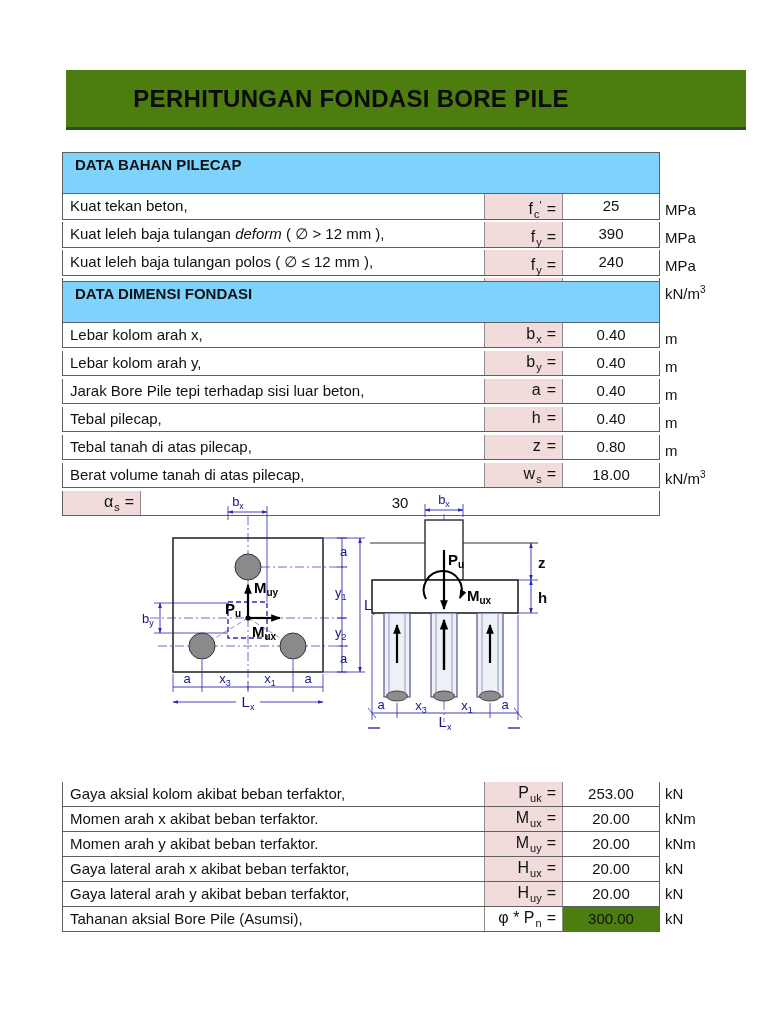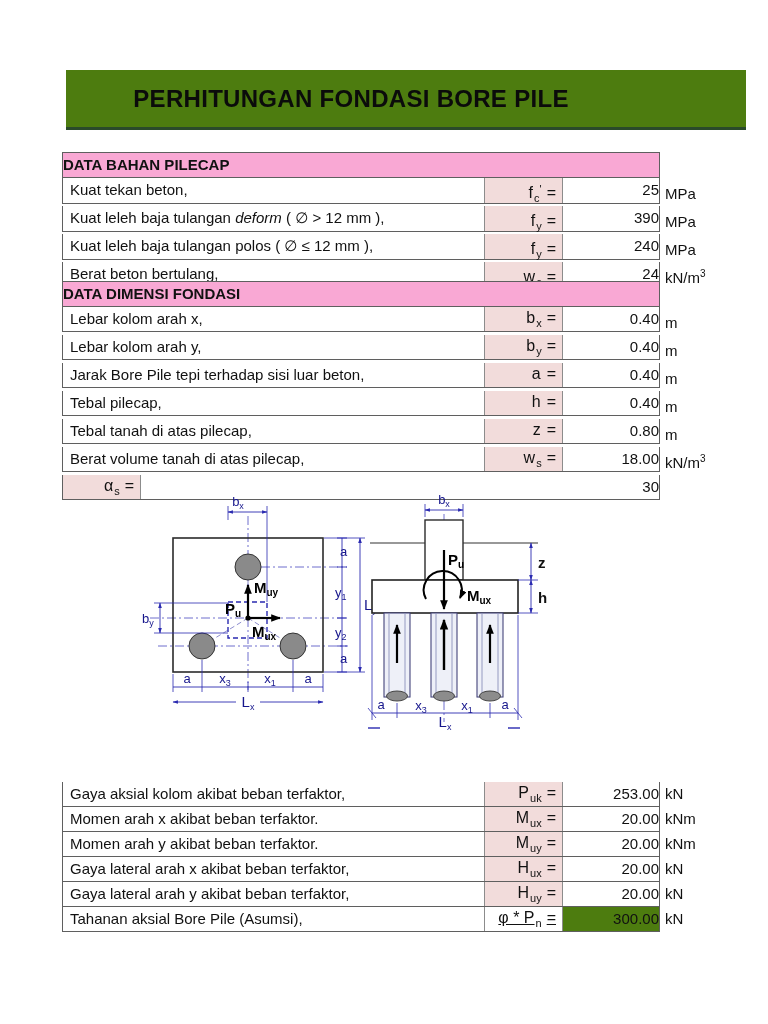--- a/index.html
+++ b/index.html
@@ -9,35 +9,35 @@
   
   .banner { position:absolute; left:66px; top:70px; width:680px; height:57px;
     background:#4d7c0f; display:flex; align-items:center; justify-content:center;
     padding-right:110px; }
   .banner h1 { font-size:24px; font-weight:bold; color:#0b0b0b; letter-spacing:.3px; }
   .banner-underline { position:absolute; left:66px; top:127px; width:680px; height:2px;
     border-top:2px solid #2a4a2a; border-bottom:1px solid #2a4a2a; }
 
   
   .dtable { position:absolute; left:62px; width:770px; font-size:15px; }
-  .hbox { width:598px; height:26px; line-height:23px; border:1px solid #5f5f5f;
-    background:#f9a8d4; font-weight:bold; padding-left:0; white-space:pre; }
+  .hbox { width:598px; height:42px; line-height:23px; border:1px solid #5f5f5f;
+    background:#7dd3fc; font-weight:bold; padding-left:12px; white-space:pre; }
   .trow { display:flex; }
   .rowbox { width:598px; height:25px; display:flex; border:1px solid #5f5f5f; border-top:none; }
   .rows26 .rowbox { height:26px; }
   .c-desc { flex:0 0 422px; border-right:1px solid #8c8c8c; padding:3px 0 0 7px;
     white-space:nowrap; overflow:hidden; }
   .it { font-style:italic; }
   .c-sym { flex:0 0 78px; border-right:1px solid #8c8c8c; background:#f2dcdb;
     text-align:right; padding-right:6px; font-size:16px; line-height:22px; }
-  .c-sym.plain { background:#ffffff;text-decoration:underline; }
+  .c-sym.plain { background:#ffffff; }
   .sb { font-size:11px; vertical-align:-4px; margin-left:1px; }
   .sp { font-size:11px; vertical-align:5px; }
   .eqs { margin-left:5px; }
-  .c-val { flex:1; text-align:right; line-height:23px; }
+  .c-val { flex:1; text-align:center; line-height:23px; }
   .c-val.hl { background:#4d7c0f; }
   .c-unit { margin-left:5px; line-height:24px; white-space:nowrap; }
   .usup { font-size:10px; vertical-align:6px; }
 
   
   .diagram { position:absolute; left:140px; top:490px; width:430px; height:270px; }
   svg { font-family:"Liberation Sans","DejaVu Sans",sans-serif; }
   .dim  { font-size:13px; fill:#16168c; }
   .dimB { font-size:15px; fill:#16168c; }
   .flab { font-size:15px; font-weight:600; fill:#000; }

